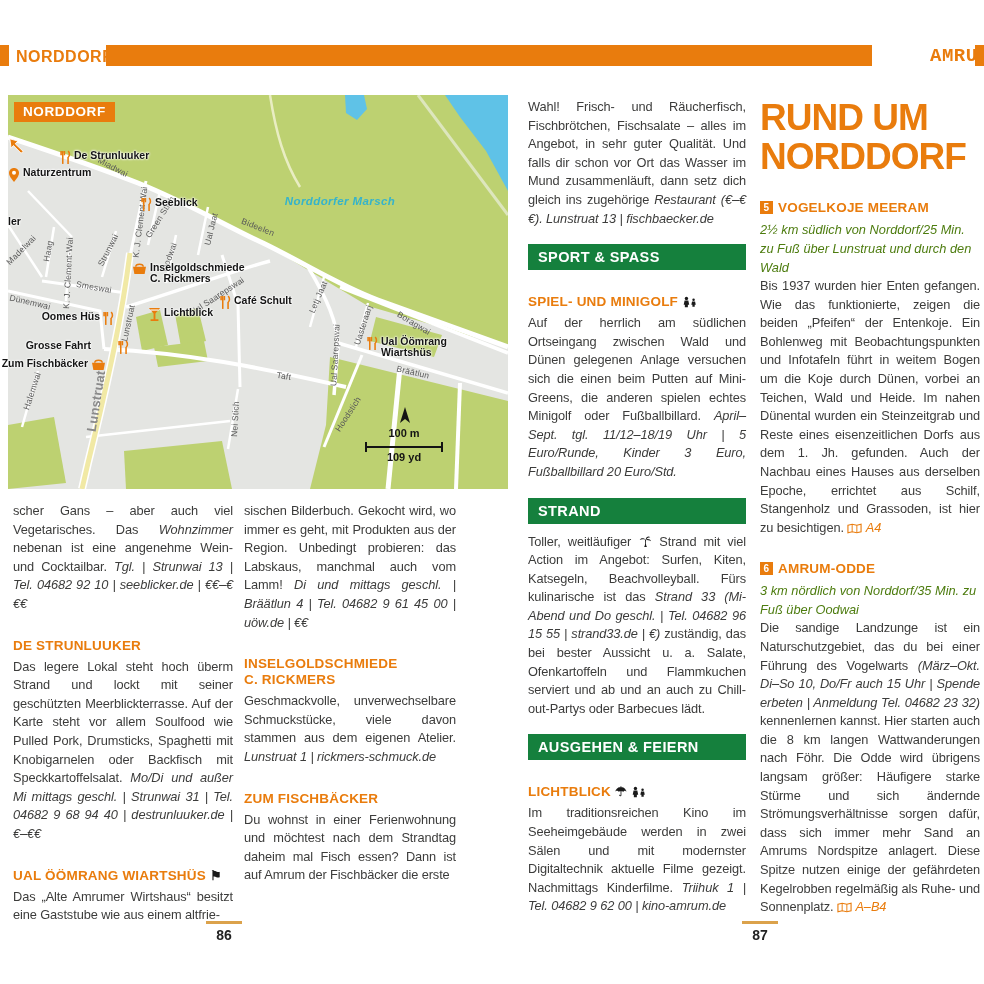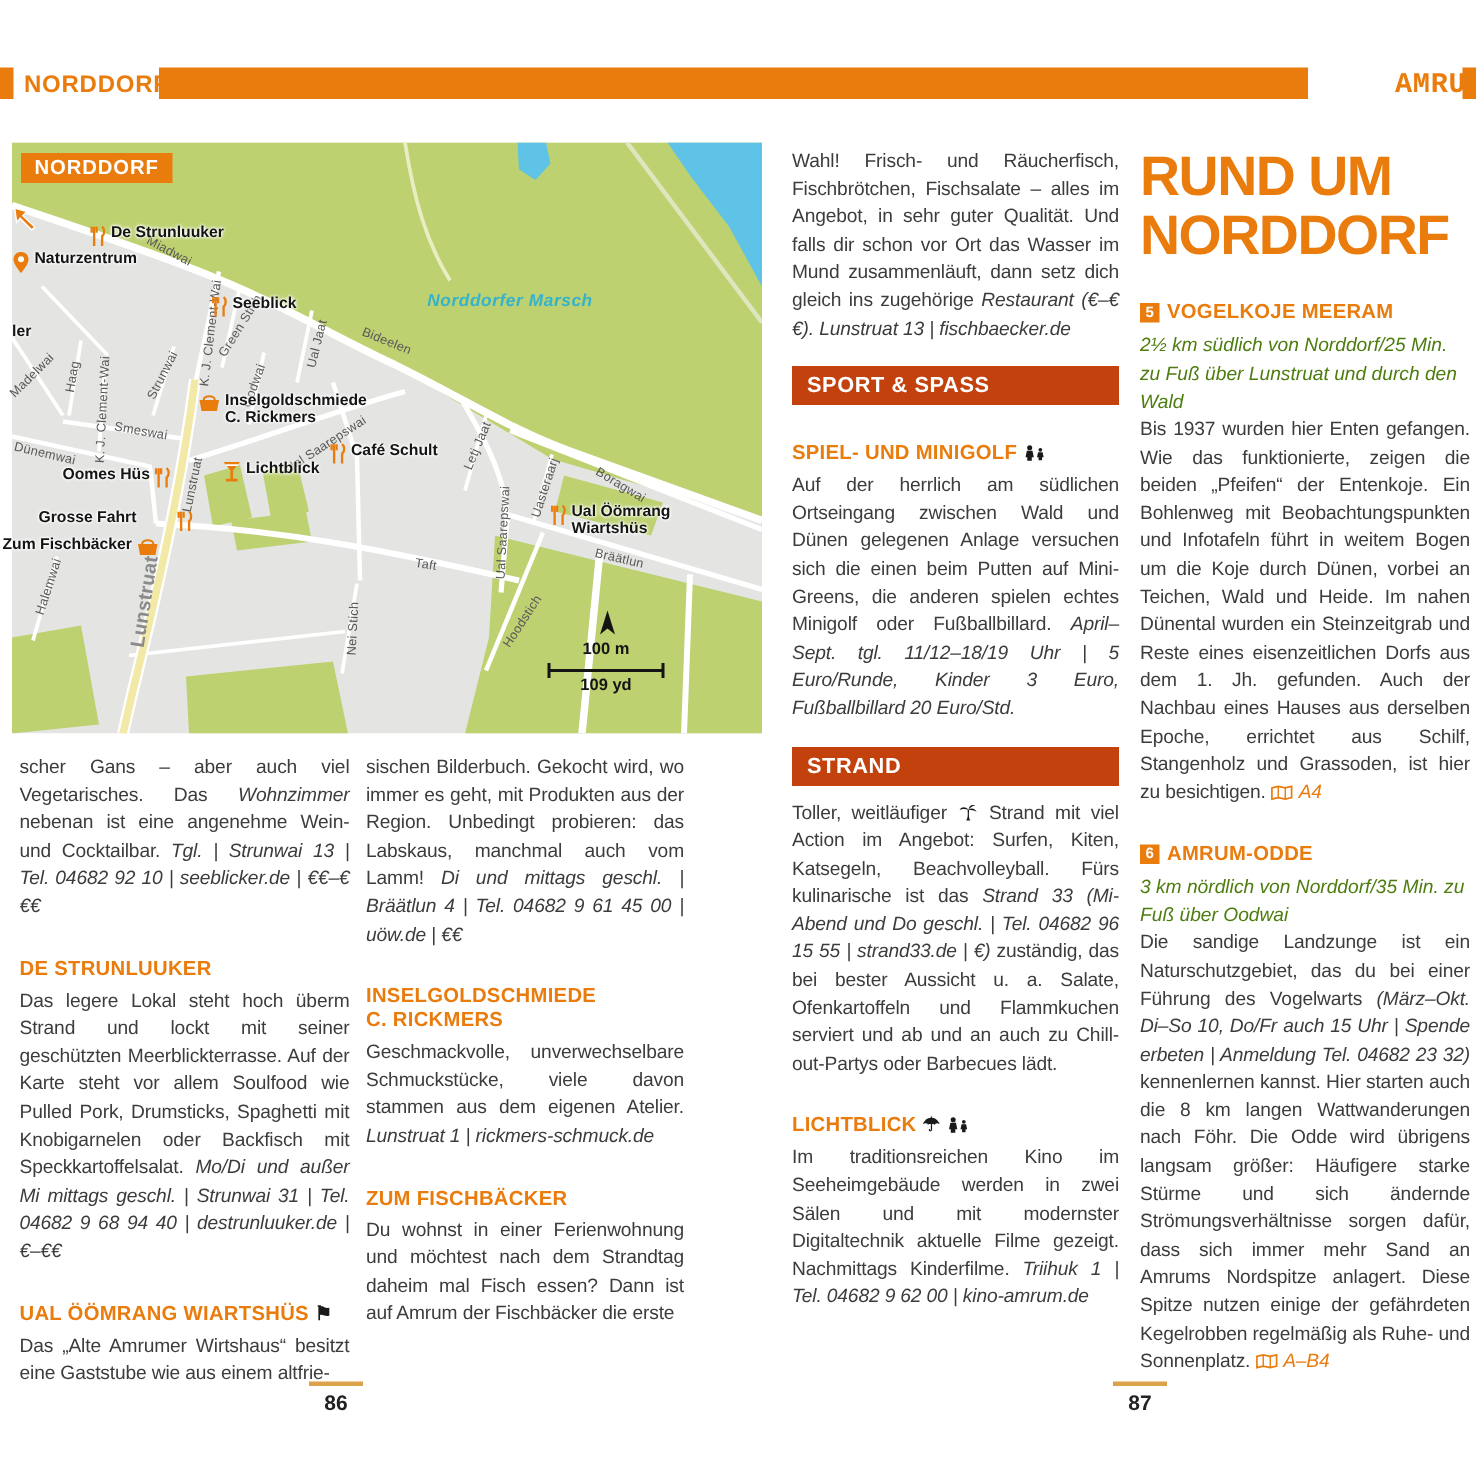--- a/index.html
+++ b/index.html
@@ -22,21 +22,21 @@
   .region-label{position:absolute;left:332px;top:106px;transform:translate(-50%,-50%);
                 color:#35b3cb;font-style:italic;font-weight:bold;font-size:11.5px;letter-spacing:.4px;white-space:nowrap;}
   .scale-m,.scale-yd{position:absolute;left:396px;transform:translateX(-50%);font-weight:bold;
                      font-size:11px;color:#141414;white-space:nowrap;}
   .scale-m{top:332px;} .scale-yd{top:356px;text-align:right;}
   
   .col{position:absolute;}
   .body{font-size:12.8px;line-height:18.6px;text-align:justify;margin:0;letter-spacing:-.1px;}
   .body .it{font-style:italic;}
   .orange{color:#e97c0d;}
-  .banner{background:#c2410c;color:#fff;font-weight:bold;font-size:14.5px;line-height:26px;
+  .banner{background:#15803d;color:#fff;font-weight:bold;font-size:14.5px;line-height:26px;
           height:26px;padding-left:10px;letter-spacing:.4px;margin:16px 0 9px;}
   .entry-heading{color:#e97c0d;font-size:13.5px;font-weight:bold;letter-spacing:.2px;
                  margin:24px 0 4px;line-height:16px;}
   .locline{color:#4d7c0f;font-style:italic;font-size:12.8px;line-height:19px;margin:0;}
   .col-title{color:#e97c0d;font-weight:800;font-size:37px;line-height:39px;letter-spacing:-1px;
              margin:0 0 16px;}
   .badge{display:inline-block;width:13px;height:13px;background:#e97c0d;color:#fff;
          font-size:10px;font-weight:bold;line-height:13px;text-align:center;margin-right:5px;
          vertical-align:1px;}
   .ic{display:inline-block;vertical-align:-2px;line-height:0;}
@@ -259,20 +259,21 @@
             <path d="M11.3,5.5 h3.4 l0.8,3.7 h-1.2 v2.2 h-2.6 V9.2 h-1.2 z"></path>
           </svg></span> </h3>
       <p class="body"><span>Auf der herrlich am südlichen Ortseingang zwischen Wald und Dünen gelegenen Anlage versuchen sich die einen beim Putten auf Mini-Greens, die anderen spielen echtes Minigolf oder Fußballbillard. </span><span class="it">April–Sept. tgl. 11/12–18/19 Uhr | 5 Euro/Runde, Kinder 3 Euro, Fußballbillard 20 Euro/Std.</span></p>
       <div class="banner">STRAND</div>
       <p class="body"><span>Toller, weitläufiger </span><span class="ic"><svg width="14" height="13" viewBox="0 0 16 14" fill="#1a1a1a">
             <path d="M8,5 C8.4,8 8.4,11.5 7,13.3 l3.2,0 C8.8,11.5 9,8 9.3,5 z"></path>
             <path d="M8.8,5 C6,2.2 3,3 2,5.2 C4,4.2 6.2,4.5 8.8,5 z"></path>
             <path d="M8.8,5 C9,1.6 12,0.6 14,2 C11.5,2.1 10,3.4 8.8,5 z"></path>
             <path d="M8.8,5 C11,3.2 14,4.2 15,6.6 C13,5.2 10.5,5.5 8.8,5 z"></path>
           </svg></span> <span> Strand  mit viel Action im Angebot: Surfen, Kiten, Katsegeln, Beachvolleyball. Fürs kulinarische ist das </span><span class="it">Strand 33 (Mi-Abend und Do geschl. | Tel. 04682 96 15 55 | strand33.de | €)</span><span> zuständig, das bei bester Aussicht u. a. Salate, Ofenkartoffeln und Flammkuchen serviert und ab und an auch zu Chill-out-Partys oder Barbecues lädt.</span></p>
+      <div class="banner">AUSGEHEN &amp; FEIERN</div>
       <h3 class="entry-heading"><span>LICHTBLICK </span><span class="ic ic-txt">☂</span> <span class="ic"><svg width="16" height="12" viewBox="0 0 18 12" fill="#1a1a1a">
             <circle cx="5" cy="2" r="1.9"></circle>
             <path d="M2.9,4.3 h4.2 l1,4.9 h-1.5 v2.6 h-3.4 V9.2 H1.9 z"></path>
             <circle cx="13" cy="3.6" r="1.4"></circle>
             <path d="M11.3,5.5 h3.4 l0.8,3.7 h-1.2 v2.2 h-2.6 V9.2 h-1.2 z"></path>
           </svg></span> </h3>
       <p class="body"><span>Im traditionsreichen Kino im Seeheimgebäude werden in zwei Sälen und mit modernster Digitaltechnik aktuelle Filme gezeigt. Nachmittags Kinderfilme. </span><span class="it">Triihuk 1 | Tel. 04682 9 62 00 | kino-amrum.de</span></p>
     </div>
   <div class="col" style="left:760px;top:98px;width:220px;">
       <h2 class="col-title heading-first">RUND UM NORDDORF</h2>

